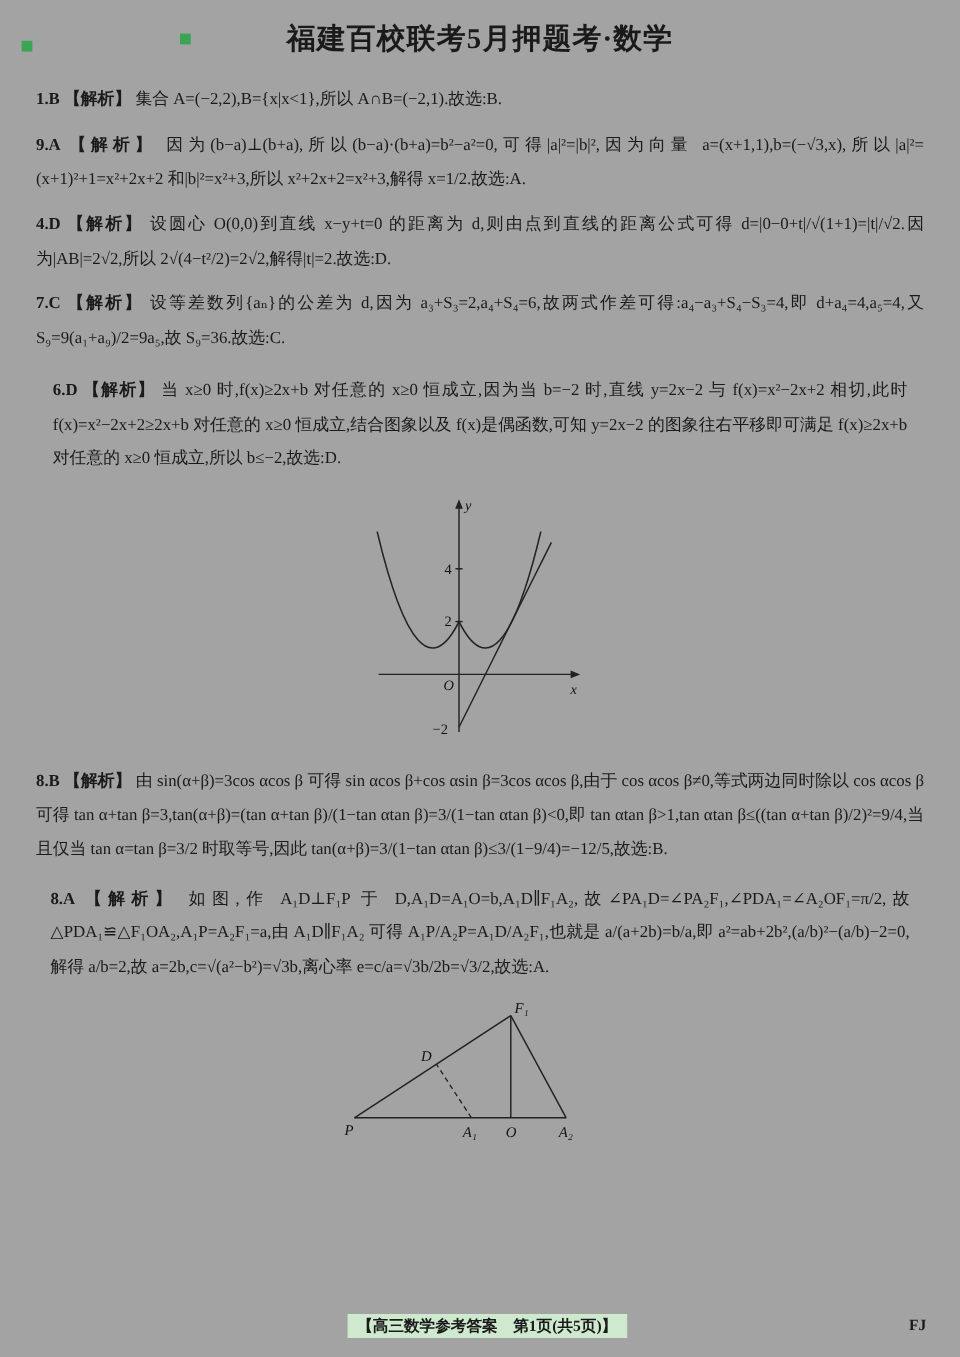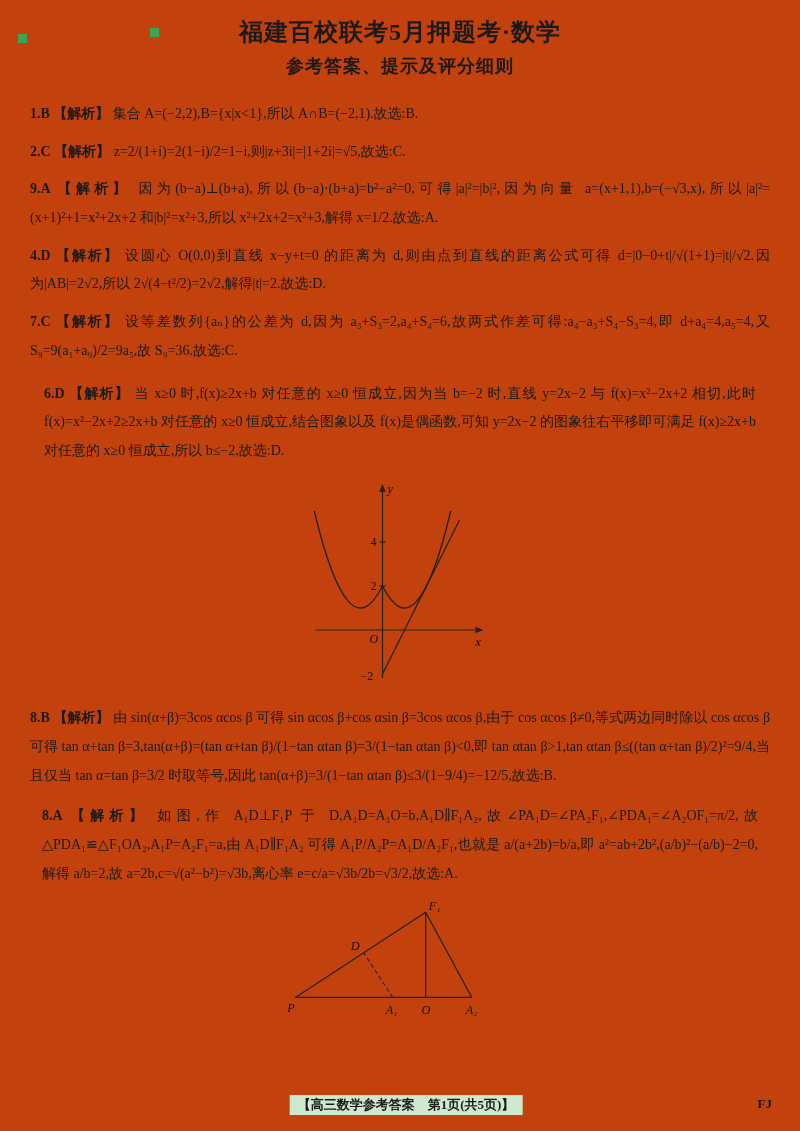--- a/index.html
+++ b/index.html
@@ -2,21 +2,21 @@
 <html style="--green: #3aa655; --green-hl: #cfe9cf;"><head>
 <meta charset="utf-8">
 <style>
   * { box-sizing: border-box; }
   html,body { margin:0; padding:0; }
   body { background:#e9e9e9; font-family:"Liberation Serif","DejaVu Serif",serif; }
   .page {
     position:relative;
     width:800px; height:1131px;
     margin:0 auto;
-    background:#c2410c;
+    background:#a3a3a3;
     color:#1a1a1a;
     overflow:hidden;
   }
   .deco-sq {
     position:absolute; width:9px; height:9px;
     background:var(--green,#3aa655);
   }
   .sq-a { left:18px; top:34px; }
   .sq-b { left:150px; top:28px; }
   .title {
@@ -64,33 +64,28 @@
 </style>
 </head>
 <body>
 
 <div class="page">
 
   <span class="deco-sq sq-a"></span>
   <span class="deco-sq sq-b"></span>
 
   <h1 class="title">福建百校联考5月押题考·数学</h1>
-  <h2 class="subtitle">参考答案、提示及评分细则</h2>
 
   <div class="content">
 
     <p class="sol">
       <b>1.B 【解析】</b>
       <span>集合 A=(−2,2),B={x|x&lt;1},所以 A∩B=(−2,1).故选:B.</span>
     </p>
 
-    <p class="sol">
-      <b>2.C 【解析】</b>
-      <span>z=2/(1+i)=2(1−i)/2=1−i,则|z+3i|=|1+2i|=√5,故选:C.</span>
-    </p>
 
     <p class="sol">
       <b>9.A 【解析】</b>
       <span>因为(b−a)⊥(b+a),所以(b−a)·(b+a)=b²−a²=0,可得|a|²=|b|²,因为向量 a=(x+1,1),b=(−√3,x),所以|a|²=(x+1)²+1=x²+2x+2 和|b|²=x²+3,所以 x²+2x+2=x²+3,解得 x=1/2.故选:A.</span>
     </p>
 
     <p class="sol">
       <b>4.D 【解析】</b>
       <span>设圆心 O(0,0)到直线 x−y+t=0 的距离为 d,则由点到直线的距离公式可得 d=|0−0+t|/√(1+1)=|t|/√2.因为|AB|=2√2,所以 2√(4−t²/2)=2√2,解得|t|=2.故选:D.</span>
     </p>

